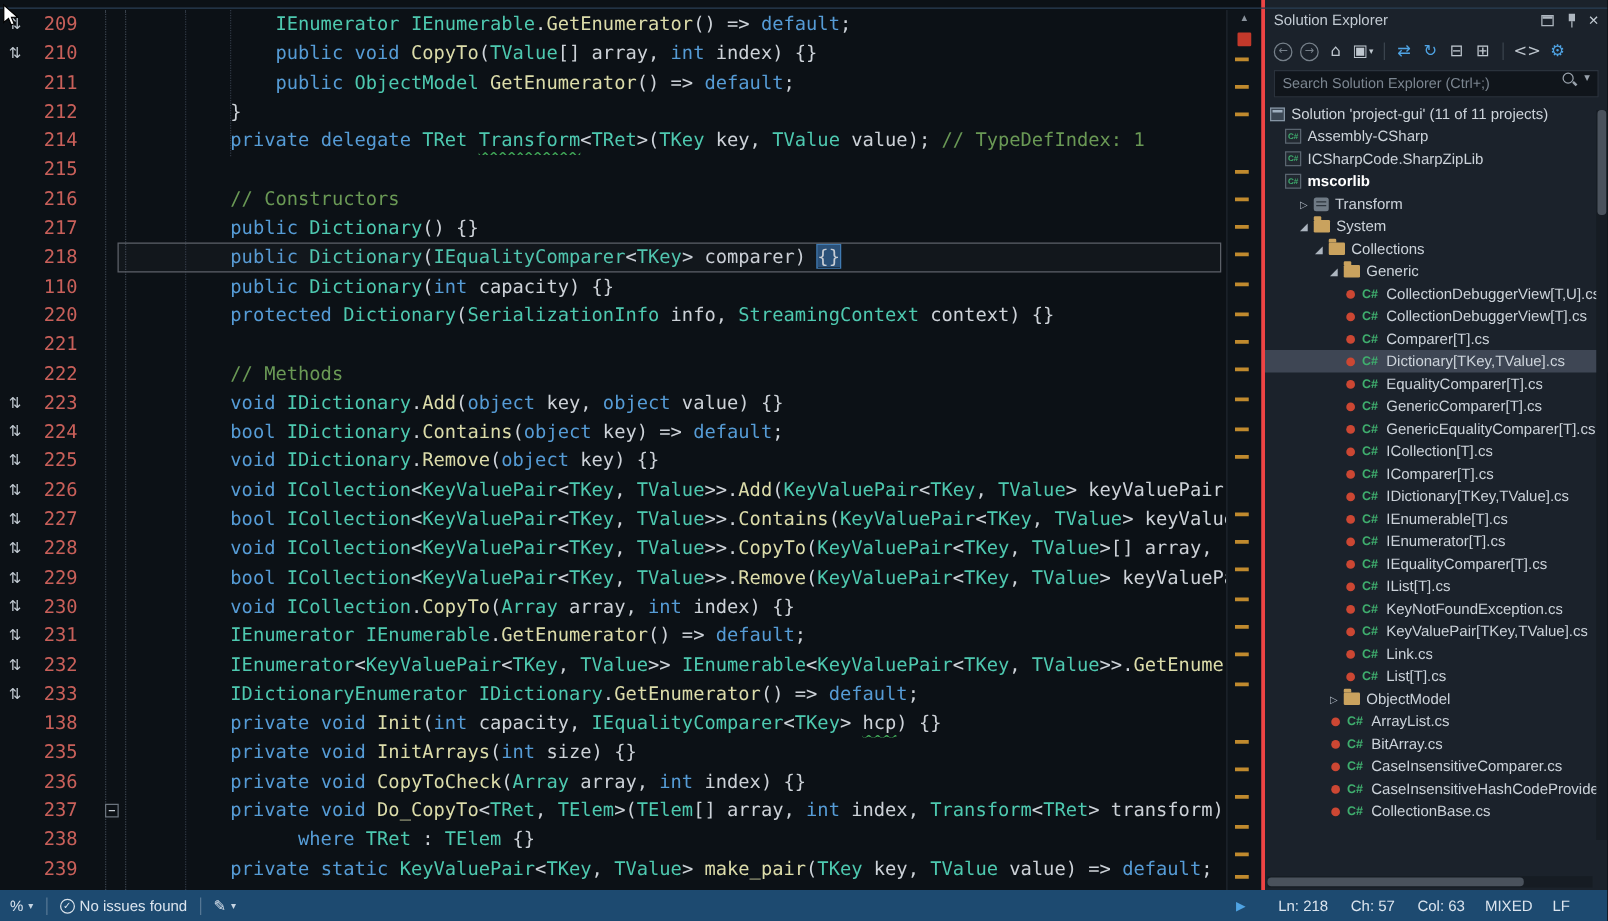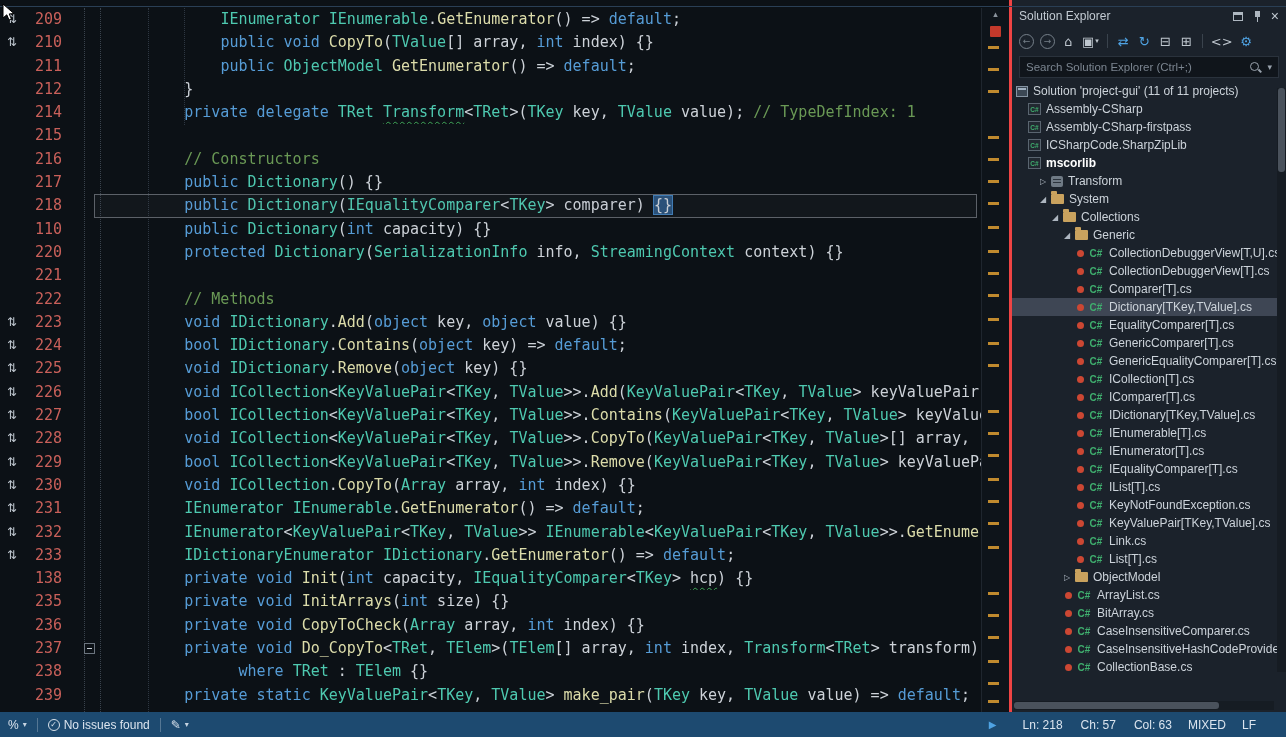--- a/index.html
+++ b/index.html
@@ -63,21 +63,21 @@
   .close-icon{display:inline-block;color:#c2cad2;font-size:14px;line-height:10px}
   .close-icon::before{content:'×'}
   .se-toolbar{height:26px;display:flex;align-items:center;gap:6px;padding:0 7px}
   .tb-btn{height:16px;min-width:15px;display:inline-flex;align-items:center;justify-content:center;
           color:#bfc7cf;font-size:13px;font-family:"DejaVu Sans",sans-serif}
   .tb-btn.blue{color:var(--accent)} .tb-btn.dim{color:#76808a}
   .tb-btn.circle{border:1px solid #76808a;border-radius:50%;width:15px;height:15px;font-size:9px}
   .tb-caret{font-size:7px;margin-left:1px;color:#bfc7cf}
   .tb-sep{width:1px;height:14px;background:#3a434d;margin:0 2px}
   .se-searchbox{height:22px;margin:2px 7px 4px 7px;background:#10151b;border:1px solid #2a323c;
-          display:flex;align-items:center;padding:0 6px}
+          display:flex;padding:0 6px}
   .se-input{flex:1;background:transparent;border:none;outline:none;color:#cfd6de;
           font-size:11.5px;font-family:"Liberation Sans",sans-serif}
   .se-input::placeholder{color:#7b8590}
   .mag-icon{position:relative;width:13px;height:13px;flex:none}
   .mag-icon::before{content:'';position:absolute;left:1px;top:1px;width:7px;height:7px;
           border:1.5px solid #99a2ac;border-radius:50%}
   .mag-icon::after{content:'';position:absolute;left:9px;top:9px;width:4px;height:1.5px;
           background:#99a2ac;transform:rotate(45deg)}
   .se-caret{color:#99a2ac;font-size:9px;margin-left:5px}
   .se-tree{height:612px;overflow:hidden;font-size:12px}
@@ -396,25 +396,20 @@
             <span class="t-label">Solution 'project-gui' (11 of 11 projects)</span>
           </div>
           <div class="tree-row">
             <span class="t-ind" style="width: 16px;"></span>
             <span class="t-ico ico-project">C#</span>
             <span class="t-label">Assembly-CSharp</span>
           </div>
           <div class="tree-row">
             <span class="t-ind" style="width: 16px;"></span>
             <span class="t-ico ico-project">C#</span>
-            <span class="t-label">Assembly-CSharp-firstpass</span>
-          </div>
-          <div class="tree-row">
-            <span class="t-ind" style="width: 16px;"></span>
-            <span class="t-ico ico-project">C#</span>
             <span class="t-label">ICSharpCode.SharpZipLib</span>
           </div>
           <div class="tree-row bold">
             <span class="t-ind" style="width: 16px;"></span>
             <span class="t-ico ico-project">C#</span>
             <span class="t-label">mscorlib</span>
           </div>
           <div class="tree-row">
             <span class="t-ind" style="width: 28px;"></span>
             <span class="t-exp">▷</span>

